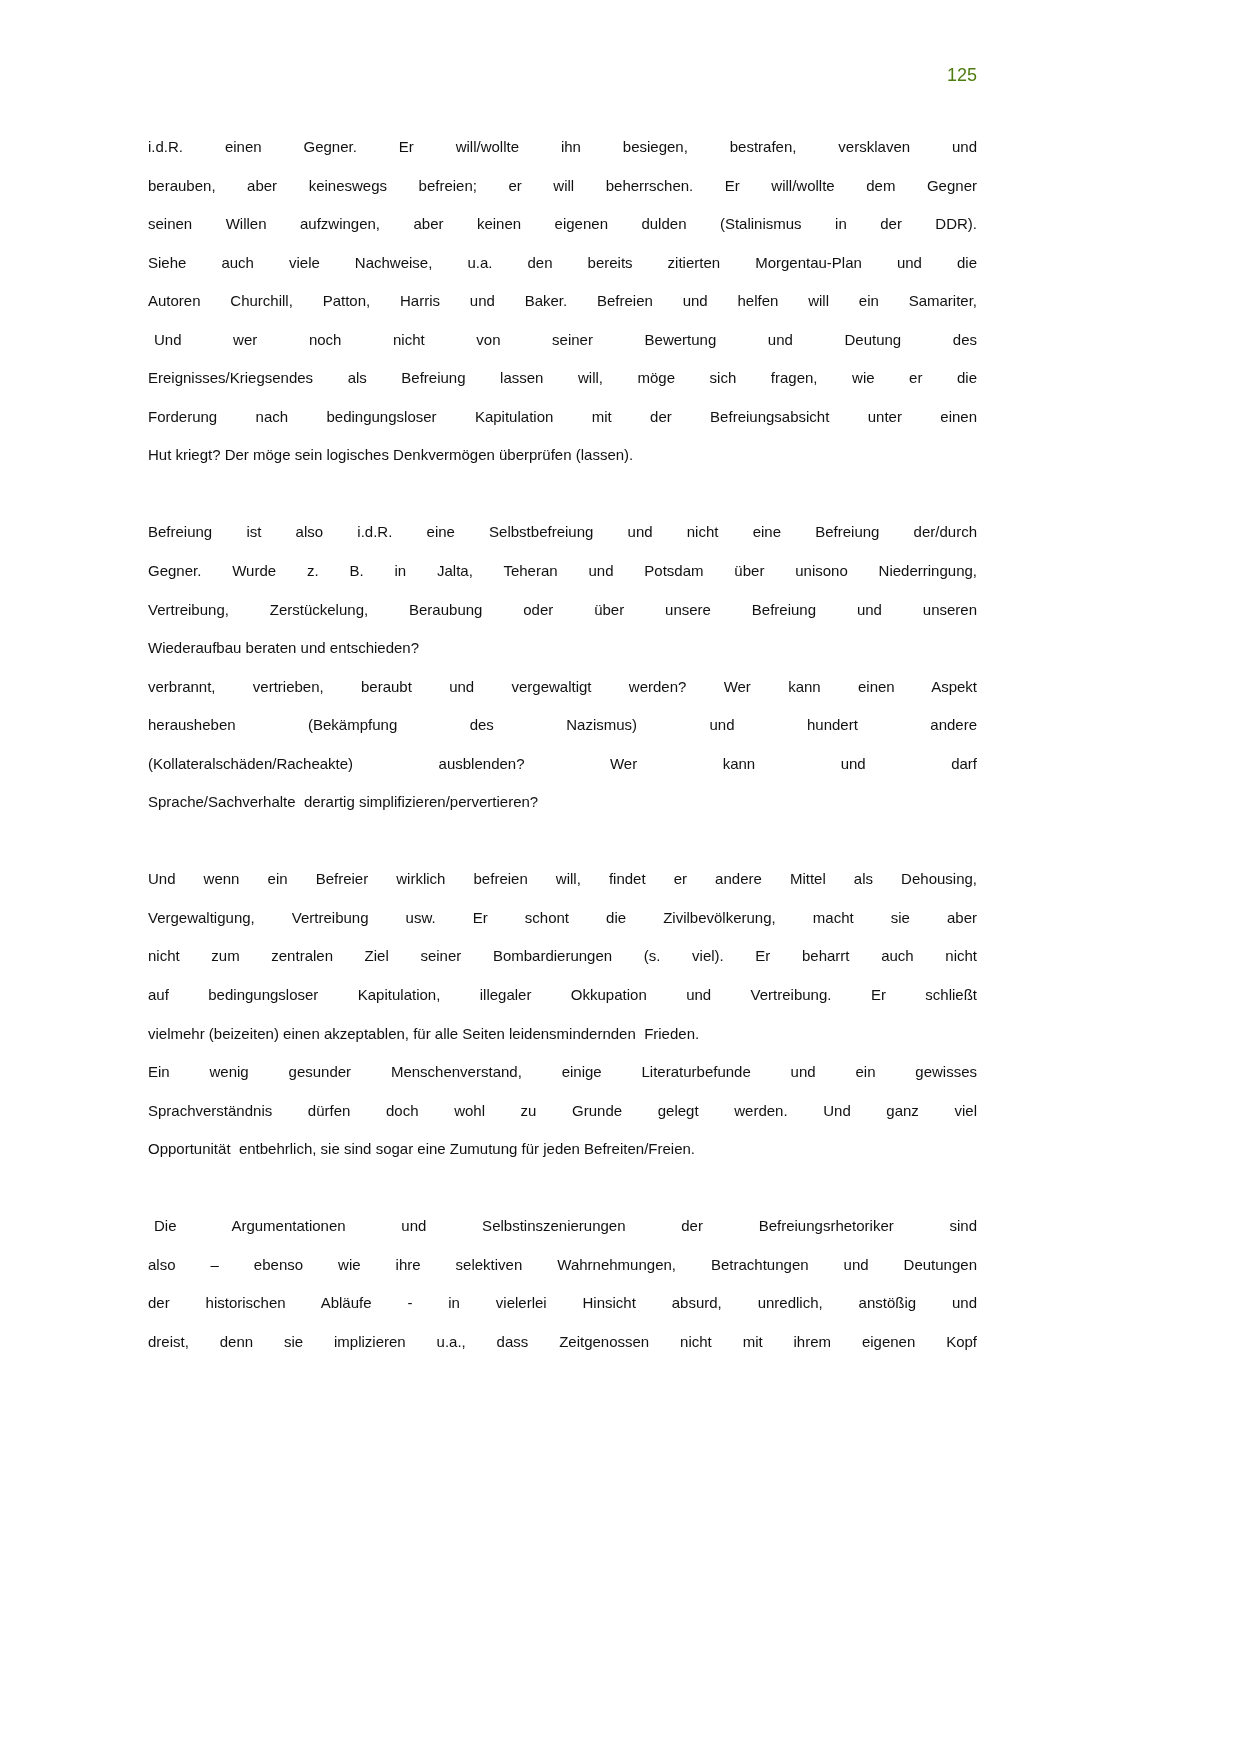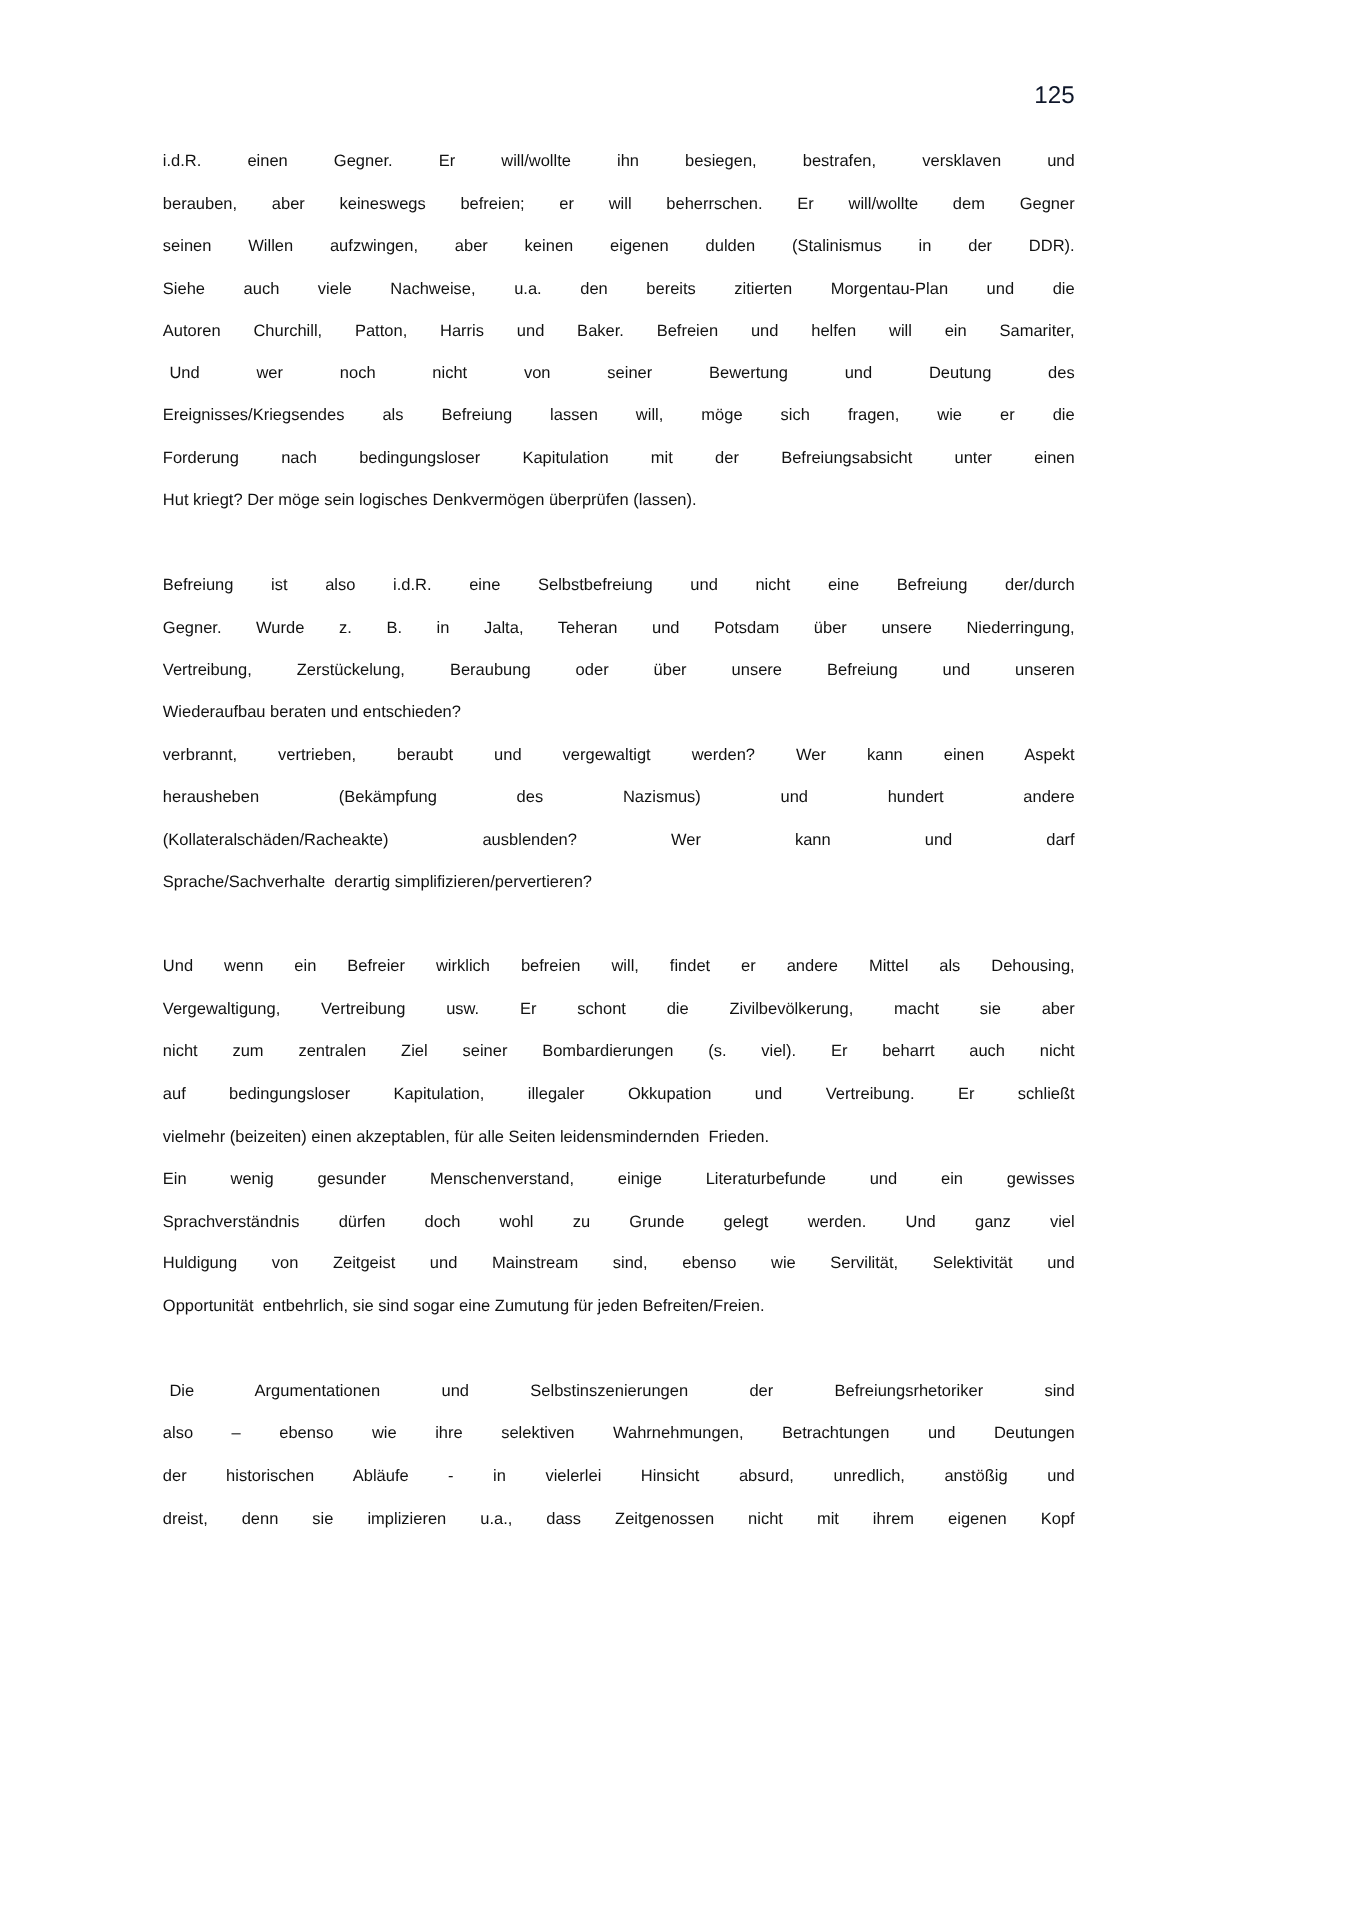--- a/index.html
+++ b/index.html
@@ -12,24 +12,23 @@
     height: 1754px;
     position: relative;
     overflow: hidden;
     font-family: "Liberation Sans", sans-serif;
     color: #111111;
   }
   .page-number {
     position: absolute;
     top: 64px;
     right: 263px;
-    font-size: 22px;
+    font-size: 18px;
     line-height: 22px;
-    color: #0f172a;
-    margin-top: 12px;
+    color: #4d7c0f;
   }
   .body-text {
     position: absolute;
     left: 148px;
     top: 128px;
     width: 829px;
     font-size: 15px;
   }
   .line {
     display: block;
@@ -70,21 +69,21 @@
       <span class="line indent" style="white-space: normal;">Und wer noch nicht von seiner Bewertung und Deutung des</span>
       <span class="line" style="white-space: normal;">Ereignisses/Kriegsendes als Befreiung lassen will, möge sich fragen, wie er die</span>
       <span class="line" style="white-space: normal;">Forderung nach bedingungsloser Kapitulation mit der Befreiungsabsicht unter einen</span>
       <span class="line last">Hut kriegt? Der möge sein logisches Denkvermögen überprüfen (lassen).</span>
     </div>
 
     <span class="line blank"></span>
 
     <div>
       <span class="line" style="white-space: normal;">Befreiung ist also i.d.R. eine Selbstbefreiung und nicht eine Befreiung der/durch</span>
-      <span class="line" style="white-space: normal;">Gegner. Wurde z. B. in Jalta, Teheran und Potsdam über unsere Niederringung,</span>
+      <span class="line" style="white-space: normal;">Gegner. Wurde z. B. in Jalta, Teheran und Potsdam über unisono Niederringung,</span>
       <span class="line" style="white-space: normal;">Vertreibung, Zerstückelung, Beraubung oder über unsere Befreiung und  unseren</span>
       <span class="line last">Wiederaufbau beraten und entschieden?</span>
     </div>
 
     <div>
       <span class="line" style="white-space: normal;">verbrannt, vertrieben, beraubt und vergewaltigt  werden? Wer kann einen Aspekt</span>
       <span class="line" style="white-space: normal;">herausheben (Bekämpfung des Nazismus) und hundert andere</span>
       <span class="line" style="white-space: normal;">(Kollateralschäden/Racheakte) ausblenden? Wer kann und darf</span>
       <span class="line last">Sprache/Sachverhalte  derartig simplifizieren/pervertieren?</span>
     </div>
@@ -92,21 +91,20 @@
     <span class="line blank"></span>
 
     <div>
       <span class="line" style="white-space: normal;">Und wenn ein  Befreier  wirklich befreien will, findet er andere Mittel als Dehousing,</span>
       <span class="line" style="white-space: normal;">Vergewaltigung,  Vertreibung usw. Er schont die Zivilbevölkerung, macht sie aber</span>
       <span class="line" style="white-space: normal;">nicht zum zentralen Ziel seiner Bombardierungen (s. viel). Er  beharrt auch nicht</span>
       <span class="line" style="white-space: normal;">auf bedingungsloser Kapitulation, illegaler Okkupation und Vertreibung. Er schließt</span>
       <span class="line last">vielmehr (beizeiten) einen akzeptablen, für alle Seiten leidensmindernden  Frieden.</span>
       <span class="line" style="white-space: normal;">Ein wenig gesunder Menschenverstand,  einige Literaturbefunde und ein gewisses</span>
       <span class="line" style="white-space: normal;">Sprachverständnis dürfen  doch wohl zu Grunde gelegt werden. Und ganz viel</span>
-      <span class="line" style="white-space: normal;">Huldigung von Zeitgeist und Mainstream sind, ebenso wie Servilität, Selektivität und</span>
       <span class="line last">Opportunität  entbehrlich, sie sind sogar eine Zumutung für jeden Befreiten/Freien.</span>
     </div>
 
     <span class="line blank"></span>
 
     <div>
       <span class="line indent" style="white-space: normal;">Die Argumentationen und  Selbstinszenierungen der Befreiungsrhetoriker sind</span>
       <span class="line" style="white-space: normal;">also – ebenso wie ihre selektiven Wahrnehmungen, Betrachtungen und Deutungen</span>
       <span class="line" style="white-space: normal;">der historischen Abläufe  - in vielerlei Hinsicht absurd, unredlich, anstößig und</span>
       <span class="line" style="white-space: normal;">dreist, denn sie implizieren u.a., dass Zeitgenossen  nicht mit ihrem eigenen Kopf</span>

